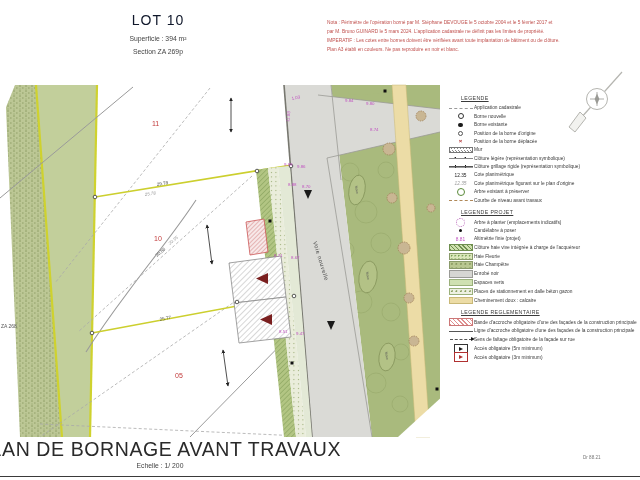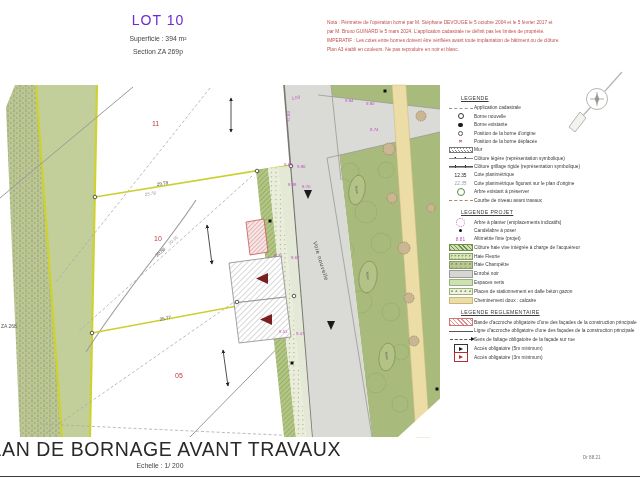--- a/index.html
+++ b/index.html
@@ -1,20 +1,20 @@
 <!DOCTYPE html>
 <html><head>
 <meta charset="utf-8">
 <style>
   html,body{margin:0;padding:0;background:#fff;}
   .page{position:relative;width:640px;height:480px;background:#fff;overflow:hidden;
         font-family:"Liberation Sans", sans-serif;color:#333;}
   
   .hdr{position:absolute;left:78px;top:12px;width:160px;text-align:center;z-index:3;}
-  .hdr .lot{font-size:14px;letter-spacing:1px;color:#6d28d9;}
+  .hdr .lot{font-size:14px;letter-spacing:1px;color:#0f172a;}
   .hdr .sup{font-size:6.8px;margin-top:7px;color:#444;}
   .hdr .sec{font-size:6.8px;margin-top:6px;color:#444;}
   
   .nota{position:absolute;left:327px;top:20px;width:296px;z-index:3;}
   .nota p{margin:0 0 2.4px 0;font-size:4.8px;line-height:1.35;color:#c0504d;}
   
   .legend{position:absolute;left:447px;top:95px;width:190px;z-index:3;}
   .lg-title{font-size:5.2px;letter-spacing:.4px;color:#3a3a3a;text-decoration:underline;
             margin:0 0 4px 14px;}
   .lg-title.mt{margin-top:6px;}

